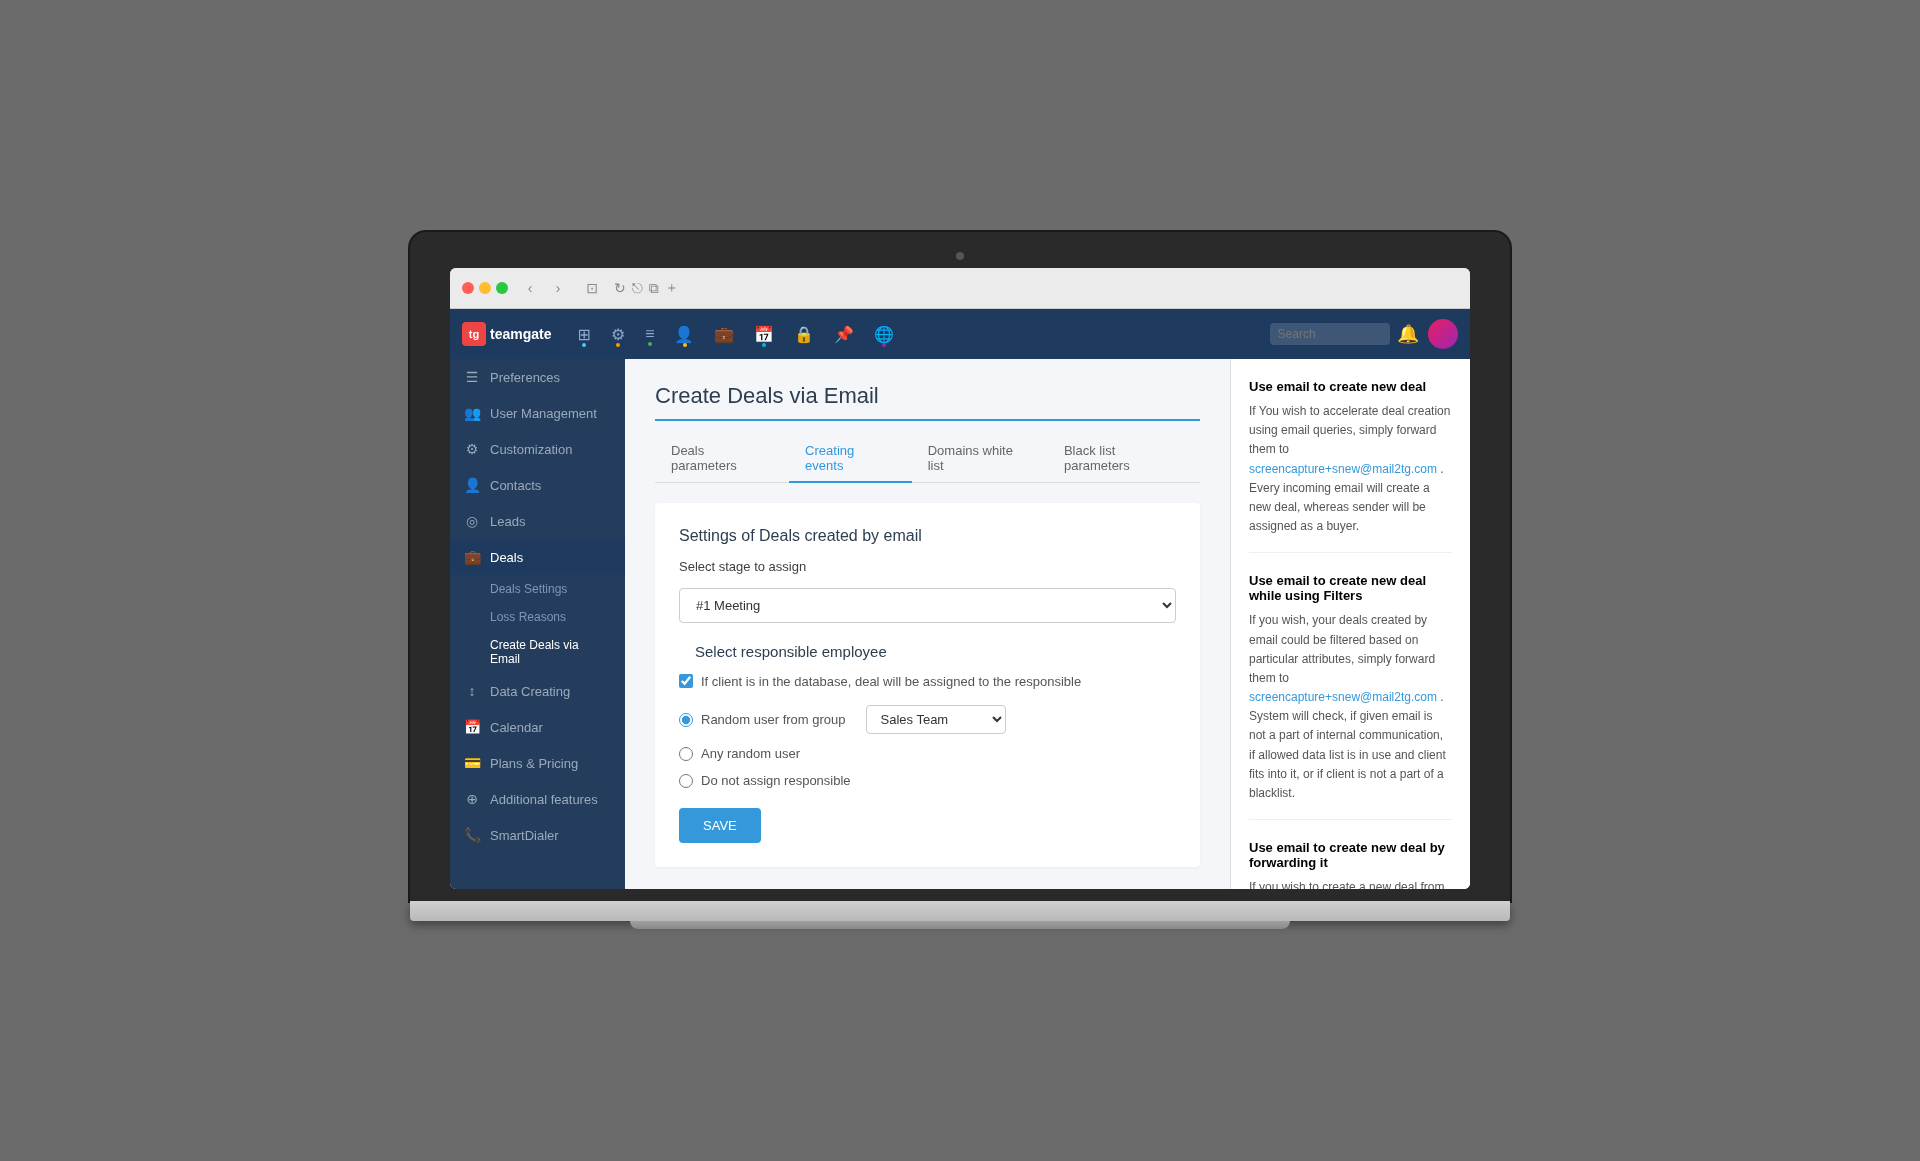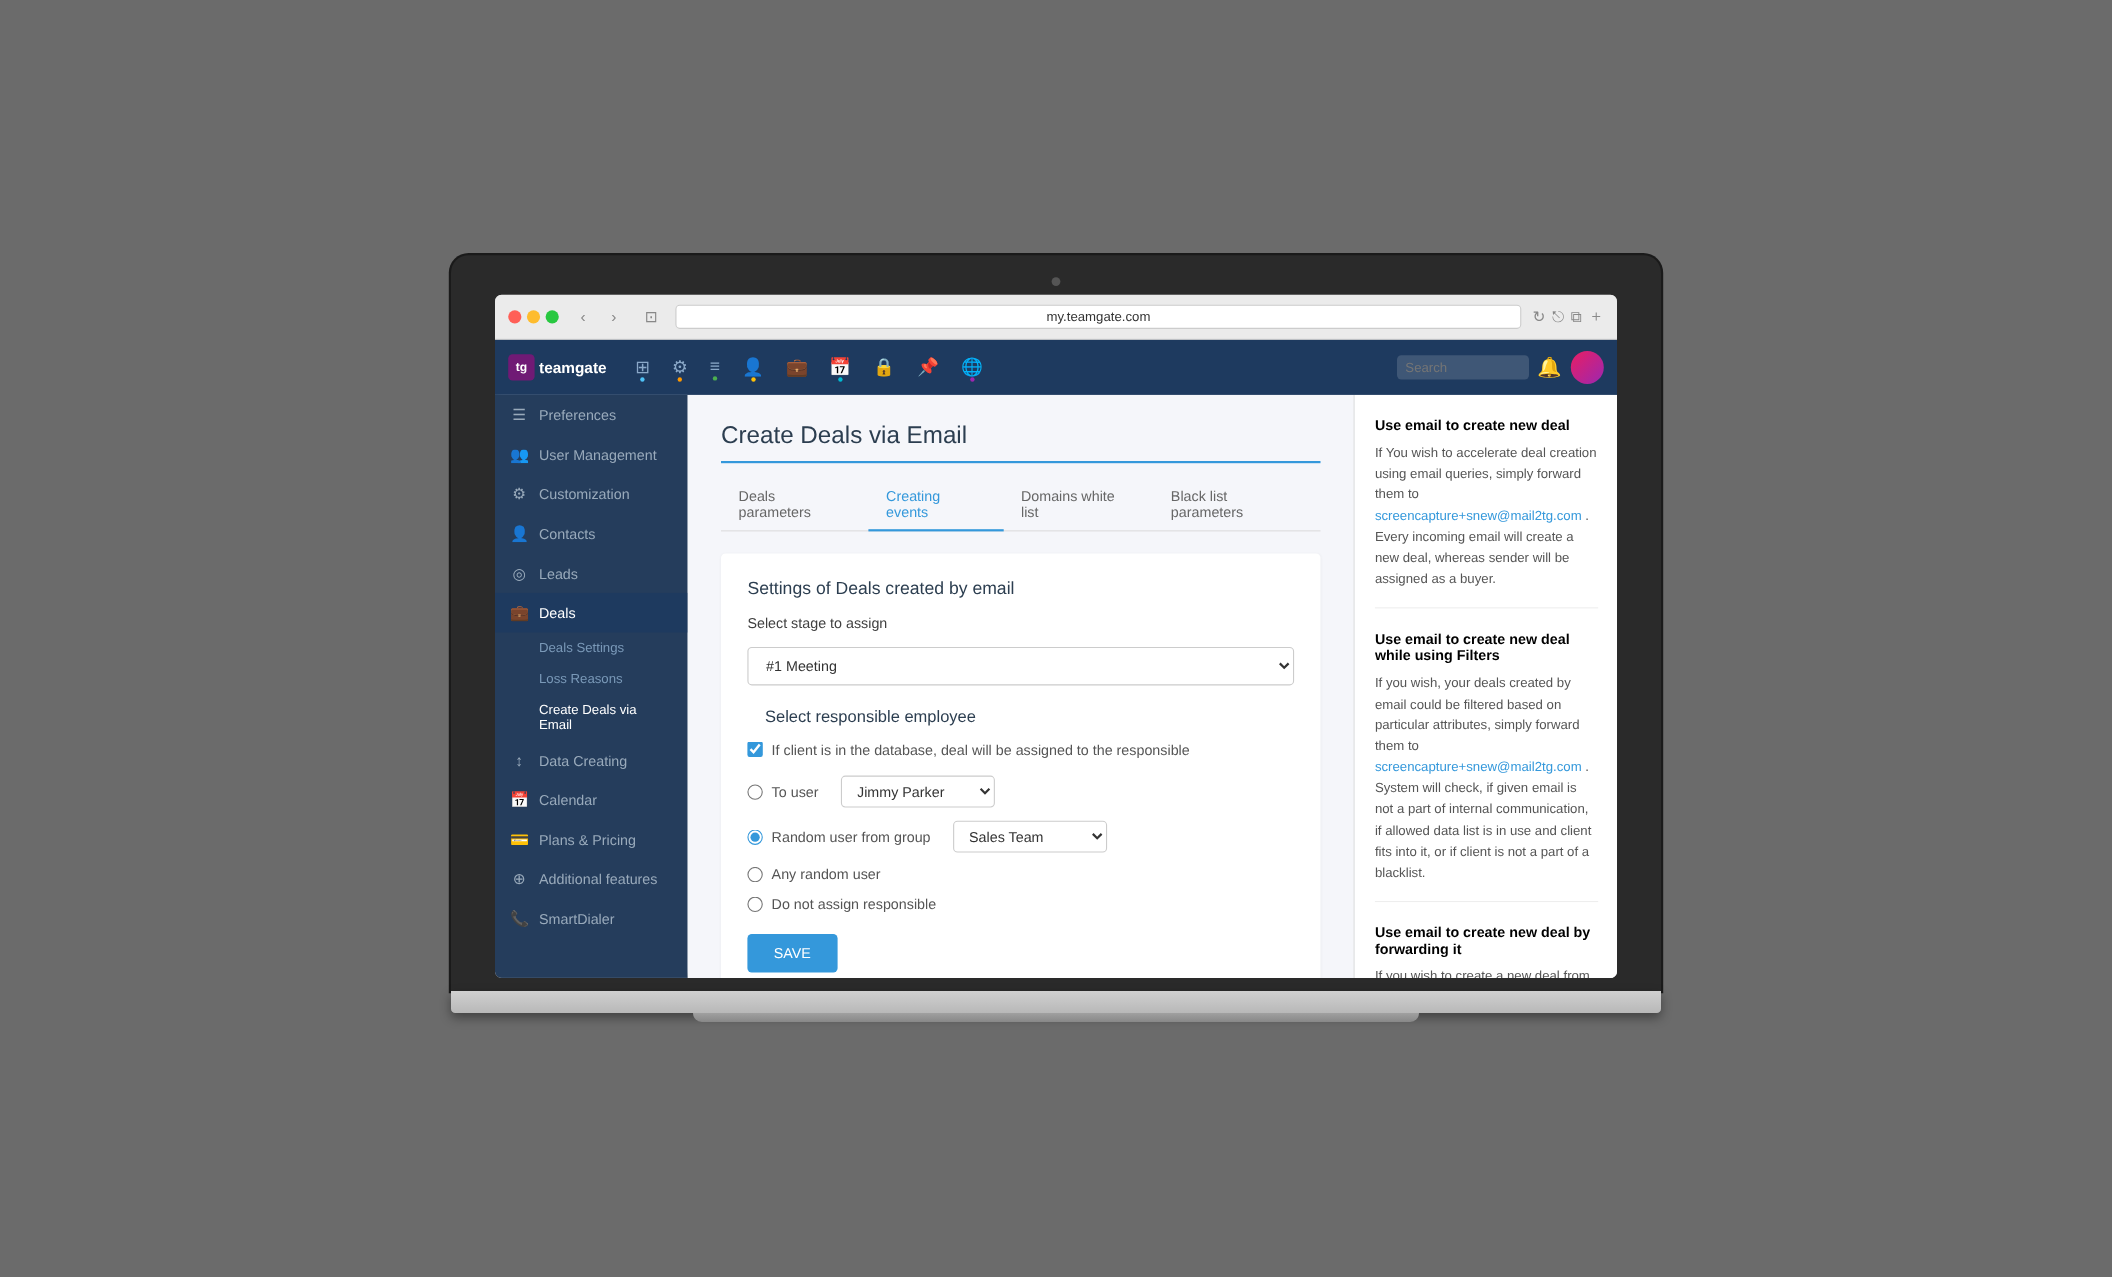--- a/index.html
+++ b/index.html
@@ -110,21 +110,21 @@
     .brand-logo {
       color: white;
       font-weight: bold;
       font-size: 14px;
       display: flex;
       align-items: center;
       gap: 4px;
       margin-right: 12px;
     }
     .brand-logo-icon {
-      background: #701a75;
+      background: #ef4444;
       color: white;
       width: 24px; height: 24px;
       border-radius: 4px;
       display: flex; align-items: center; justify-content: center;
       font-size: 11px; font-weight: bold;
     }
     .top-nav-icon {
       color: #8aa8c8;
       font-size: 16px;
       padding: 6px;
@@ -359,21 +359,20 @@
         <div class="traffic-lights">
           <div class="tl tl-red"></div>
           <div class="tl tl-yellow"></div>
           <div class="tl tl-green"></div>
         </div>
         <div class="nav-btns">
           <div class="nav-btn">‹</div>
           <div class="nav-btn">›</div>
         </div>
         <div class="nav-btn">⊡</div>
-        <div class="address-bar">my.teamgate.com</div>
         <div class="browser-action-btns">
           <div class="browser-action-btn reload-btn">↻</div>
           <div class="browser-action-btn">⎋</div>
           <div class="browser-action-btn">⧉</div>
           <div class="browser-action-btn">＋</div>
         </div>
       </div>
 
       <div class="app-container">
 
@@ -482,27 +481,20 @@
                 </div>
 
                 <div class="select-employee-title">Select responsible employee</div>
 
                 <div class="checkbox-row">
                   <input type="checkbox" id="client-check" checked="" style="">
                   <label for="client-check">If client is in the database, deal will be assigned to the responsible</label>
                 </div>
 
                 <div class="radio-group">
-                  <div class="radio-row">
-                    <input type="radio" name="responsible" id="to-user" style="">
-                    <label for="to-user">To user</label>
-                    <select class="radio-select">
-                      <option>Jimmy Parker</option>
-                    </select>
-                  </div>
 
                   <div class="radio-row">
                     <input type="radio" name="responsible" id="random-group" checked="" style="">
                     <label for="random-group">Random user from group</label>
                     <select class="radio-select">
                       <option>Sales Team</option>
                     </select>
                   </div>
 
                   <div class="radio-row">

